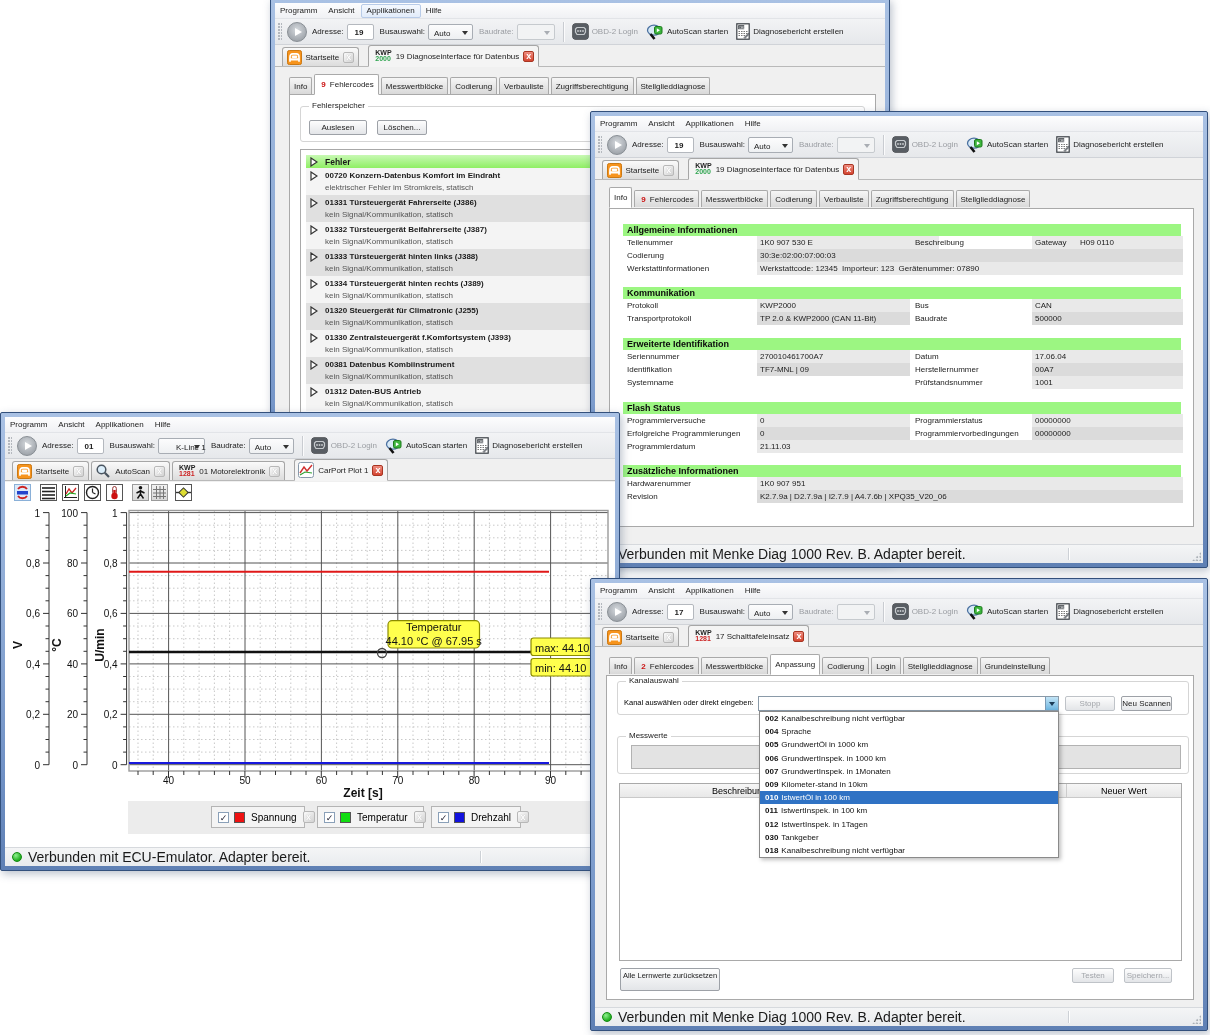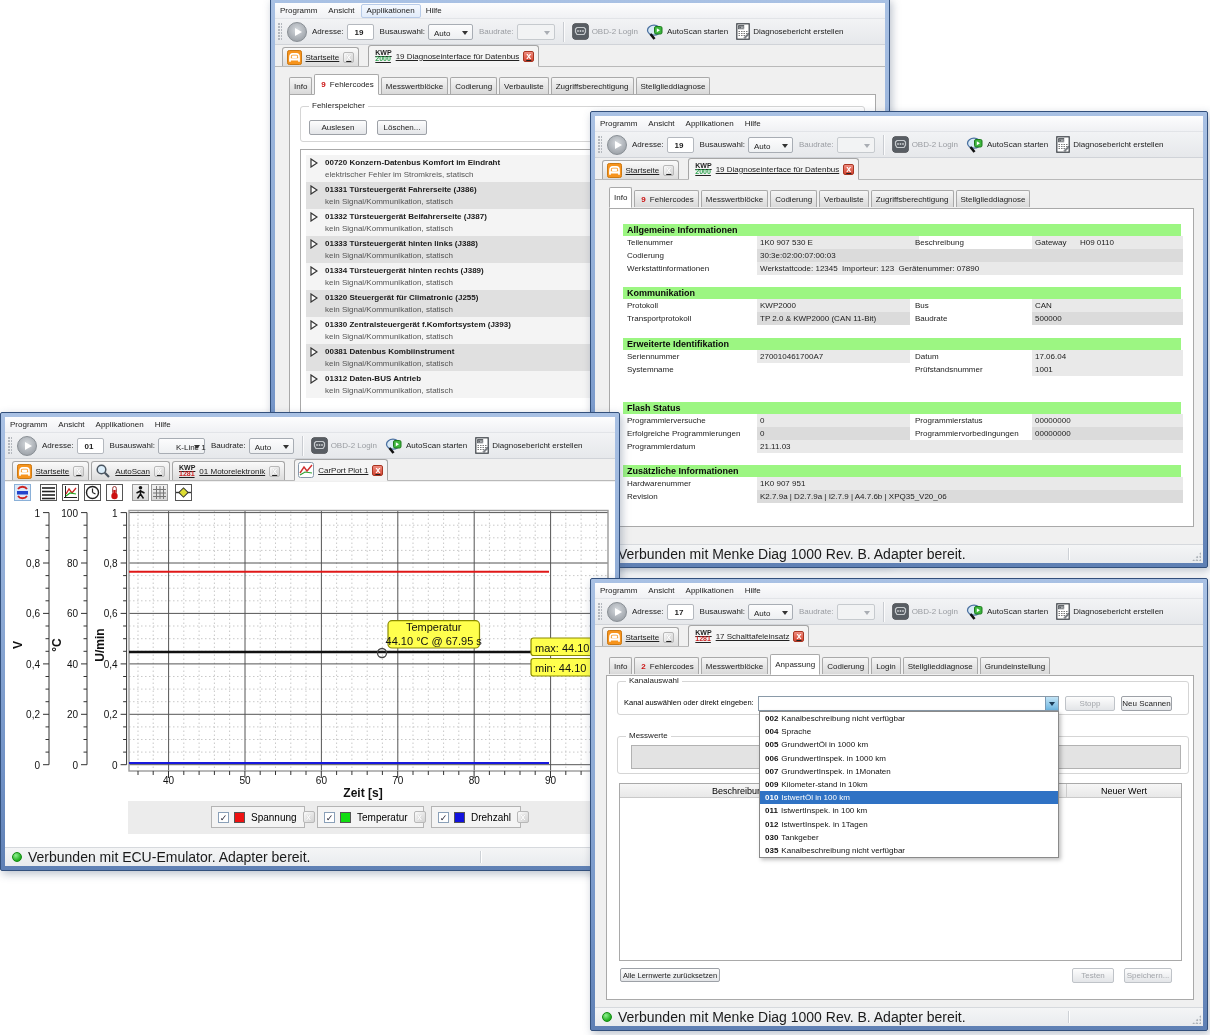--- a/index.html
+++ b/index.html
@@ -22,21 +22,21 @@
 .tsel.dis { background:#f2f3f4; border-color:#c6cace; color:#aaa; }
 .tsel.dis .arr { border-top-color:#a9adb3; }
 .tsep { width:1px; height:20px; background:#c9ccd1; margin:0 4px; box-shadow:1px 0 0 #fbfbfc; }
 .tbtn { display:flex; align-items:center; gap:3px; margin:0 4px; }
 .tbtn span { white-space:nowrap; }
 .tbtn.dis span { color:#9a9da2; }
 .circbtn { flex:none; width:20px; height:20px; border-radius:50%; background:radial-gradient(circle at 50% 38%,#d6dade 0%,#aeb3b9 55%,#8f959b 100%); display:flex; align-items:center; justify-content:center; margin:0 2px 0 1px; border:1px solid #888e94; }
 .circbtn:after { content:""; display:block; width:0; height:0; border-left:7px solid #fff; border-top:4.5px solid transparent; border-bottom:4.5px solid transparent; margin-left:2px; }
 
 .tabrow { height:22px; display:flex; align-items:flex-end; padding-left:7px; border-bottom:1px solid #b9b9b9; background:#f0f0f0; position:relative; z-index:3; }
-.tab { height:19px; display:flex; align-items:center; border:1px solid #a6a6a6; border-bottom:none; border-radius:3px 3px 0 0; background:linear-gradient(180deg,#fafafa,#dcdcdc); padding:0 3.5px; margin-right:2px; font-size:8px; color:#222; position:relative; white-space:nowrap;text-decoration:underline; }
+.tab { height:19px; display:flex; align-items:center; border:1px solid #a6a6a6; border-bottom:none; border-radius:3px 3px 0 0; background:linear-gradient(180deg,#fafafa,#dcdcdc); padding:0 3.5px; margin-right:2px; font-size:8px; color:#222; position:relative; white-space:nowrap; }
 .tab.act { background:#f4f4f4; height:22px; margin-bottom:-1px; border-bottom:1px solid #f4f4f4; margin-left:7px;margin-top:30px; }
 .xbox { flex:none; width:11px; height:11px; border-radius:2px; margin-left:4px; background:linear-gradient(135deg,#fbfbfb,#d2d2d2); border:1px solid #b8b8b8; color:#fff; font-size:9px; line-height:9px; text-align:center; font-weight:bold; text-shadow:0 0 1px #aaa; }
 .xbox.red { background:linear-gradient(180deg,#ef8d80,#d44430); border-color:#a83522; color:#fff; text-shadow:none; }
 .kwp { display:inline-block; font-size:7px; font-weight:bold; line-height:6.5px; margin:0 4px 0 3px; text-align:left; }
 
 .ntabrow { display:flex; align-items:flex-end; height:21px; padding-left:14px; position:relative; z-index:2; }
 .ntab { height:17px; display:flex; align-items:center; border:1px solid #a9a9a9; border-bottom:none; border-radius:2px 2px 0 0; background:linear-gradient(180deg,#f6f6f6,#d9d9d9); padding:0 4px; margin-right:2px; font-size:8px; color:#222; white-space:nowrap; }
 .ntab.act { background:#fff; height:21px; border-bottom:1px solid #fff; margin-bottom:-1px; z-index:5; }
 .ntab b.red { color:#cc1111; margin-right:4px; margin-left:2px; font-weight:bold; }
 .panel { position:absolute; background:#fff; border:1px solid #a9a9a9; }
@@ -162,20 +162,26 @@
         <div class="ntab">Zugriffsberechtigung</div>
         <div class="ntab">Stellglieddiagnose</div>
       </div>
   <div class="panel" style="left:14px; top:91px; right:9px; height:440px;" id="w1panel">
   <div class="fset" style="left:10px; top:11px; right:10px; height:36px;">
           <div class="cap" style="background:#fff;">Fehlerspeicher</div>
     <div class="btn" style="position:absolute; left:8px; top:13px; width:58px; height:15px; line-height:14px;">Auslesen</div>
     <div class="btn" style="position:absolute; left:76px; top:13px; width:50px; height:15px; line-height:14px;">Löschen...</div>
   </div>
   <div class="elist" style="position:absolute; left:10px; top:54px; right:10px; bottom:6px;">
+          <div class="erow hdr">
+            <svg class="tri" width="8" height="10" viewBox="0 0 8 10">
+              <path d="M1 1 L7 5 L1 9 Z" fill="#fdfdfd" stroke="#333" stroke-width="1.2"></path>
+            </svg>
+            <div class="etxt"><b>Fehler</b></div>
+          </div>
           <div class="erow">
             <svg class="tri" width="8" height="10" viewBox="0 0 8 10">
               <path d="M1 1 L7 5 L1 9 Z" fill="#fdfdfd" stroke="#333" stroke-width="1.2"></path>
             </svg>
             <div class="etxt"><b>00720 Konzern-Datenbus Komfort im Eindraht</b><br><span class="sub">elektrischer Fehler im Stromkreis, statisch</span></div>
           </div>
           <div class="erow odd">
             <svg class="tri" width="8" height="10" viewBox="0 0 8 10">
               <path d="M1 1 L7 5 L1 9 Z" fill="#fdfdfd" stroke="#333" stroke-width="1.2"></path>
             </svg>
@@ -308,21 +314,21 @@
         <div class="ntab">Codierung</div>
         <div class="ntab">Verbauliste</div>
         <div class="ntab">Zugriffsberechtigung</div>
         <div class="ntab">Stellglieddiagnose</div>
       </div>
   <div class="panel" style="left:14px; top:92px; right:9px; bottom:36px;" id="w2panel">
         <div class="sect" style="top:15px;">
           <div class="ghdr">Allgemeine Informationen</div>
           <div class="irow">
             <span class="ilbl">Teilenummer</span>
-            <span class="ival" style="left:134px; width:162px;">1K0 907 530 E</span>
+            <span class="ival" style="left:134px; width:182px;">1K0 907 530 E</span>
             <span class="ilbl" style="left:292px;">Beschreibung</span>
             <span class="ival" style="left:409px; width:151px;">Gateway&nbsp;&nbsp;&nbsp;&nbsp;&nbsp;&nbsp;H09 0110</span>
           </div>
           <div class="irow d2">
             <span class="ilbl">Codierung</span>
             <span class="ival" style="left:134px; width:426px;">30:3e:02:00:07:00:03</span>
           </div>
           <div class="irow">
             <span class="ilbl">Werkstattinformationen</span>
             <span class="ival" style="left:134px; width:426px;">Werkstattcode: 12345&nbsp;&nbsp;Importeur: 123&nbsp;&nbsp;Gerätenummer: 07890</span>
@@ -343,20 +349,26 @@
             <span class="ival" style="left:409px; width:151px;">500000</span>
           </div>
         </div>
         <div class="sect" style="top:129px;">
           <div class="ghdr">Erweiterte Identifikation</div>
           <div class="irow">
             <span class="ilbl">Seriennummer</span>
             <span class="ival" style="left:134px; width:153px;">270010461700A7</span>
             <span class="ilbl" style="left:292px;">Datum</span>
             <span class="ival" style="left:409px; width:151px;">17.06.04</span>
+          </div>
+          <div class="irow d2">
+            <span class="ilbl">Identifikation</span>
+            <span class="ival" style="left:134px; width:153px;">TF7-MNL | 09</span>
+            <span class="ilbl" style="left:292px;">Herstellernummer</span>
+            <span class="ival" style="left:409px; width:151px;">00A7</span>
           </div>
           <div class="irow">
             <span class="ilbl">Systemname</span>
             <span class="ival" style="left:134px; width:153px;"></span>
             <span class="ilbl" style="left:292px;">Prüfstandsnummer</span>
             <span class="ival" style="left:409px; width:151px;">1001</span>
           </div>
         </div>
         <div class="sect" style="top:193px;">
           <div class="ghdr">Flash Status</div>
@@ -708,35 +720,35 @@
           <div class="cap">Messwerte</div>
     <div style="position:absolute; left:13px; top:8px; right:7px; height:24px; background:#e3e3e3; border:1px solid #b2b2b2;"></div>
   </div>
   <div style="position:absolute; left:12px; top:107px; width:563px; height:178px; border:1px solid #a9a9a9; background:#fff;">
     <div style="display:flex; height:14px; background:linear-gradient(180deg,#f6f6f6,#e8e8e8); border-bottom:1px solid #c9c9c9; font-size:9px; line-height:14px; text-align:center;">
       <div style="width:240px; border-right:1px solid #cccccc;">Beschreibung</div>
       <div style="width:207px; border-right:1px solid #cccccc;">Wert</div>
       <div style="flex:1;">Neuer Wert</div>
     </div>
   </div>
-  <div class="btn" style="position:absolute; left:13px; top:292px; width:100px; height:14px; line-height:14px; font-size:7.5px;">Alle Lernwerte zurücksetzen</div>
+  <div class="btn" style="position:absolute; left:13px; top:292px; width:100px; height:23px; line-height:14px; font-size:7.5px;">Alle Lernwerte zurücksetzen</div>
   <div class="btn dis" style="position:absolute; left:465px; top:292px; width:42px; height:15px; line-height:14px;">Testen</div>
   <div class="btn dis" style="position:absolute; left:517px; top:292px; width:48px; height:15px; line-height:14px;">Speichern...</div>
   <div class="ddlist" style="left:152px; top:35px; width:300px;">
           <div class="dditem"><b>002</b>Kanalbeschreibung nicht verfügbar</div>
           <div class="dditem"><b>004</b>Sprache</div>
           <div class="dditem"><b>005</b>GrundwertÖl in 1000 km</div>
           <div class="dditem"><b>006</b>GrundwertInspek. in 1000 km</div>
           <div class="dditem"><b>007</b>GrundwertInspek. in 1Monaten</div>
           <div class="dditem"><b>009</b>Kilometer-stand in 10km</div>
           <div class="dditem sel"><b>010</b>IstwertÖl in 100 km</div>
           <div class="dditem"><b>011</b>IstwertInspek. in 100 km</div>
           <div class="dditem"><b>012</b>IstwertInspek. in 1Tagen</div>
           <div class="dditem"><b>030</b>Tankgeber</div>
-          <div class="dditem"><b>035</b>Kanalbeschreibung nicht verfügbar</div>
+          <div class="dditem"><b>018</b>Kanalbeschreibung nicht verfügbar</div>
         </div>
       </div>
   <div class="sbar">
         <div class="dot"></div>
         <span>Verbunden mit Menke Diag 1000 Rev. B. Adapter bereit.</span>
       </div>
  </div>
 </div>
 
 </body></html>

